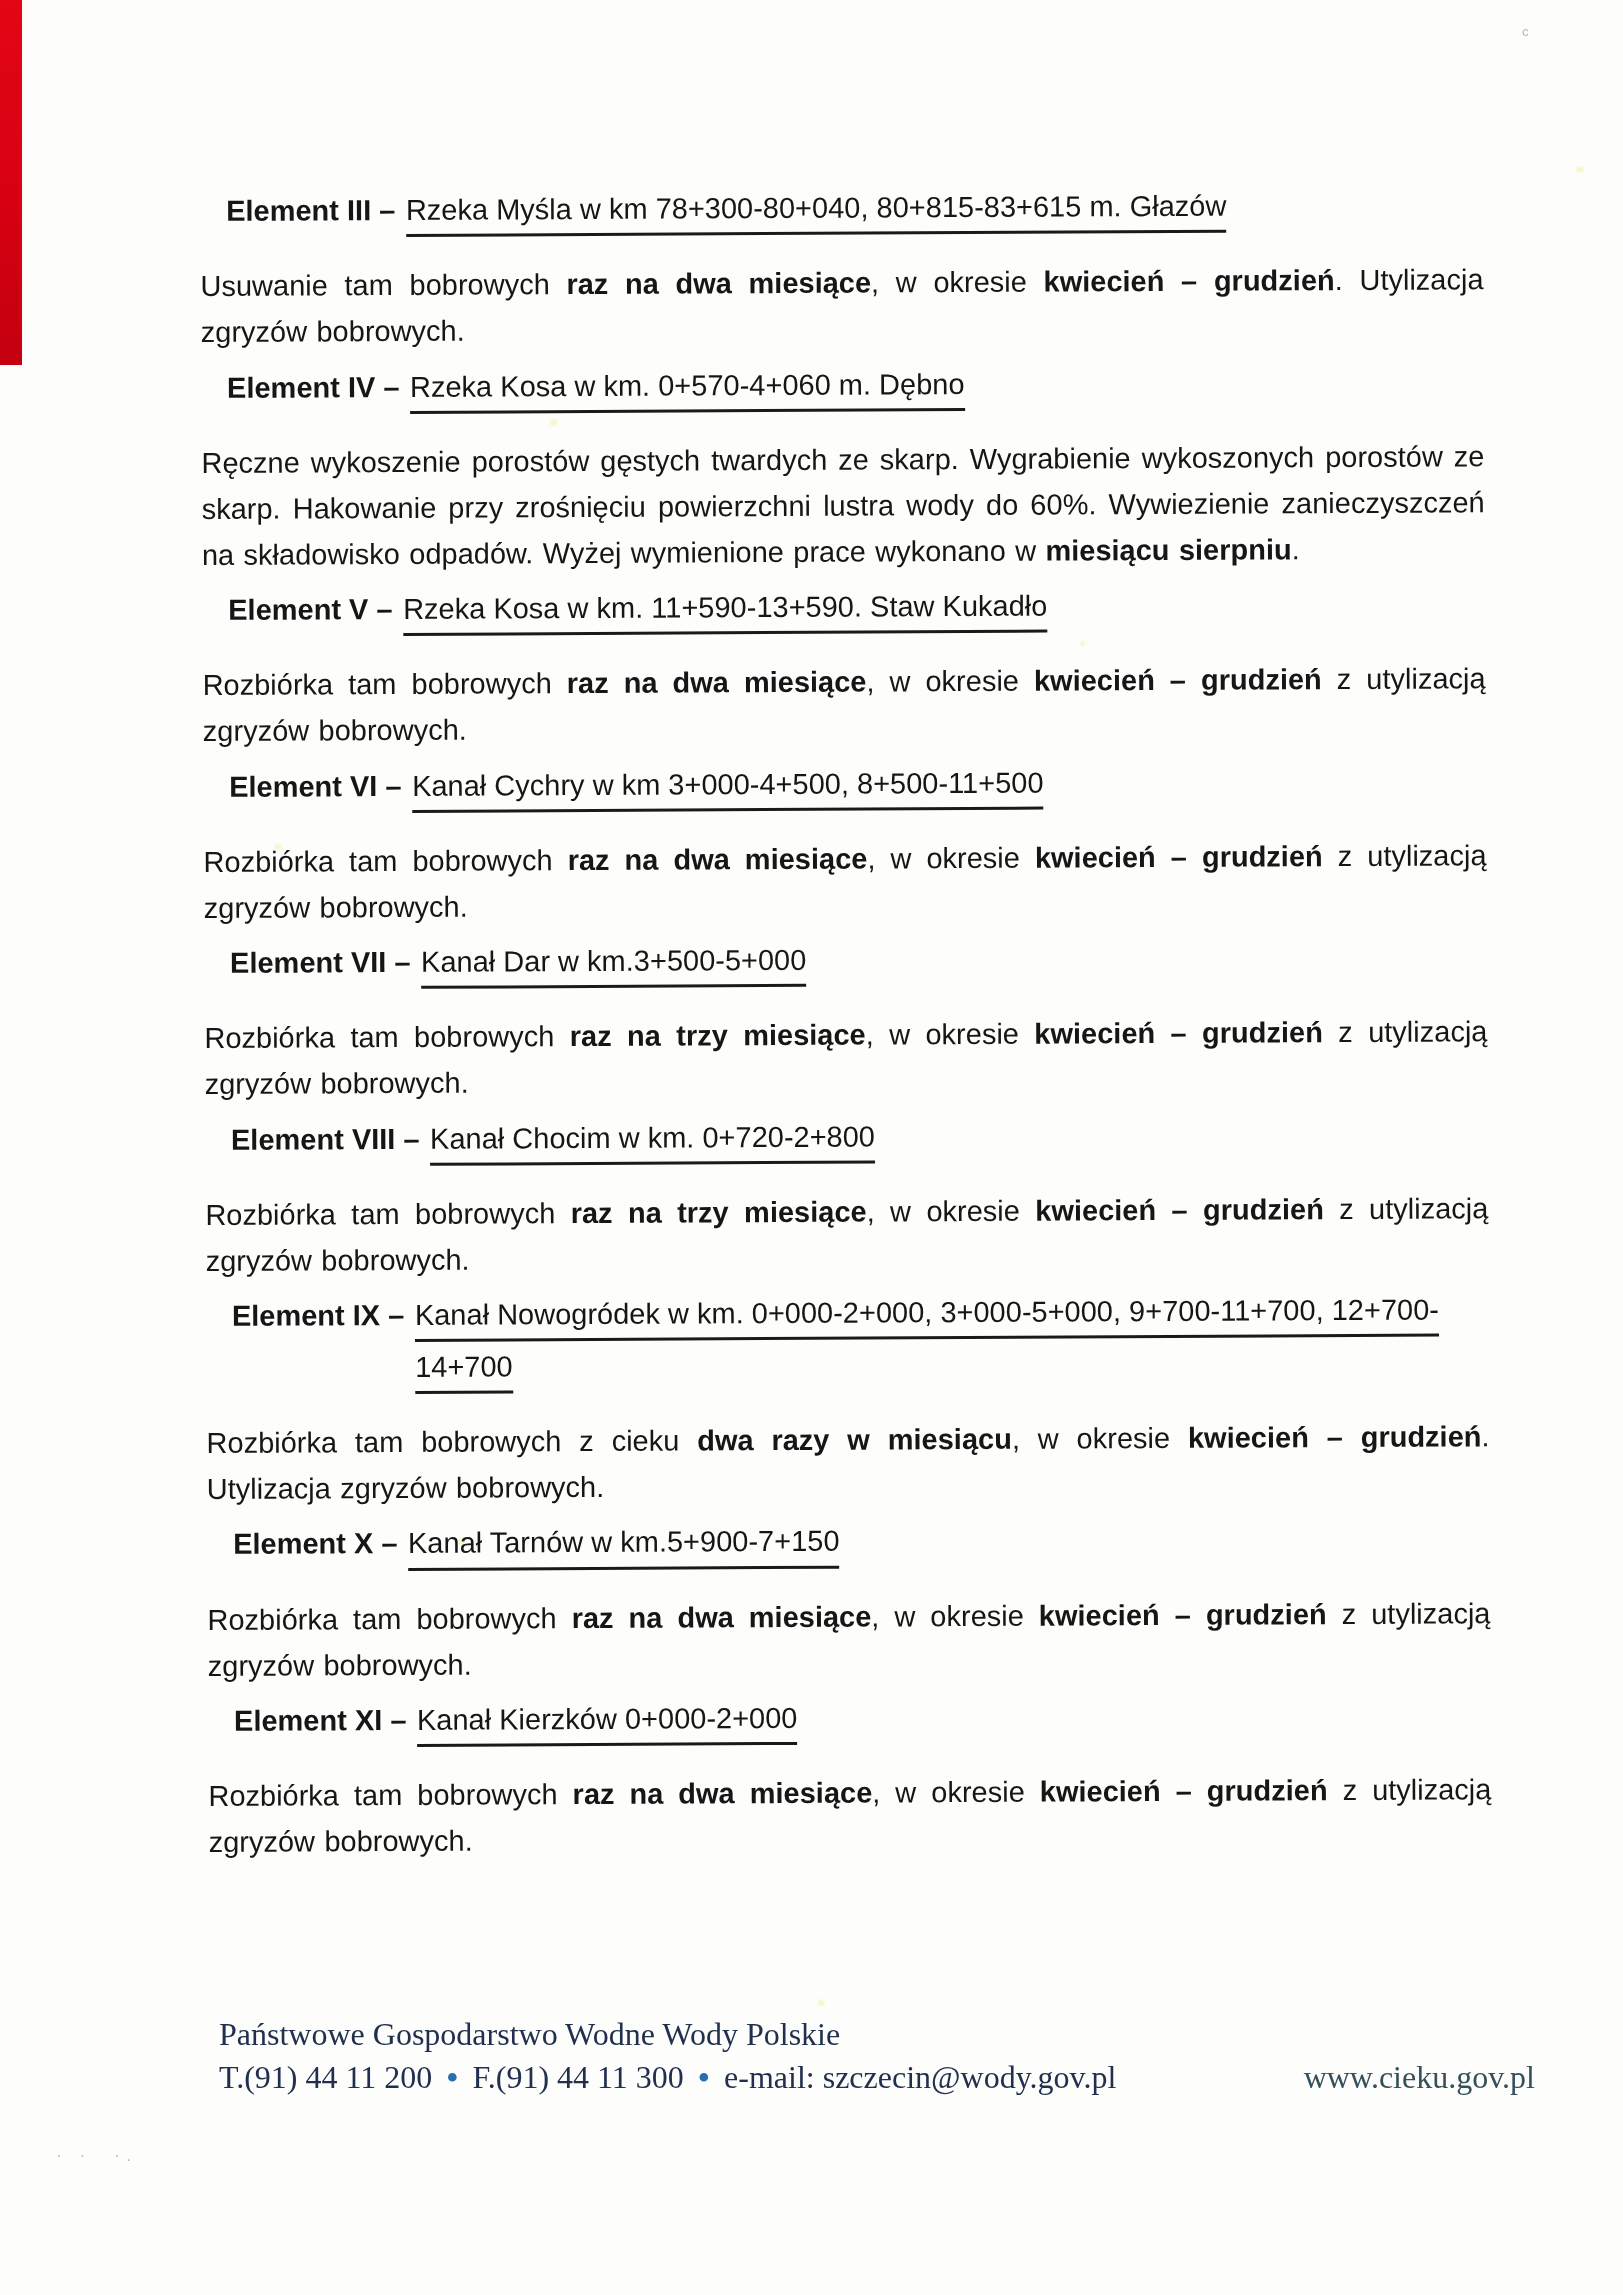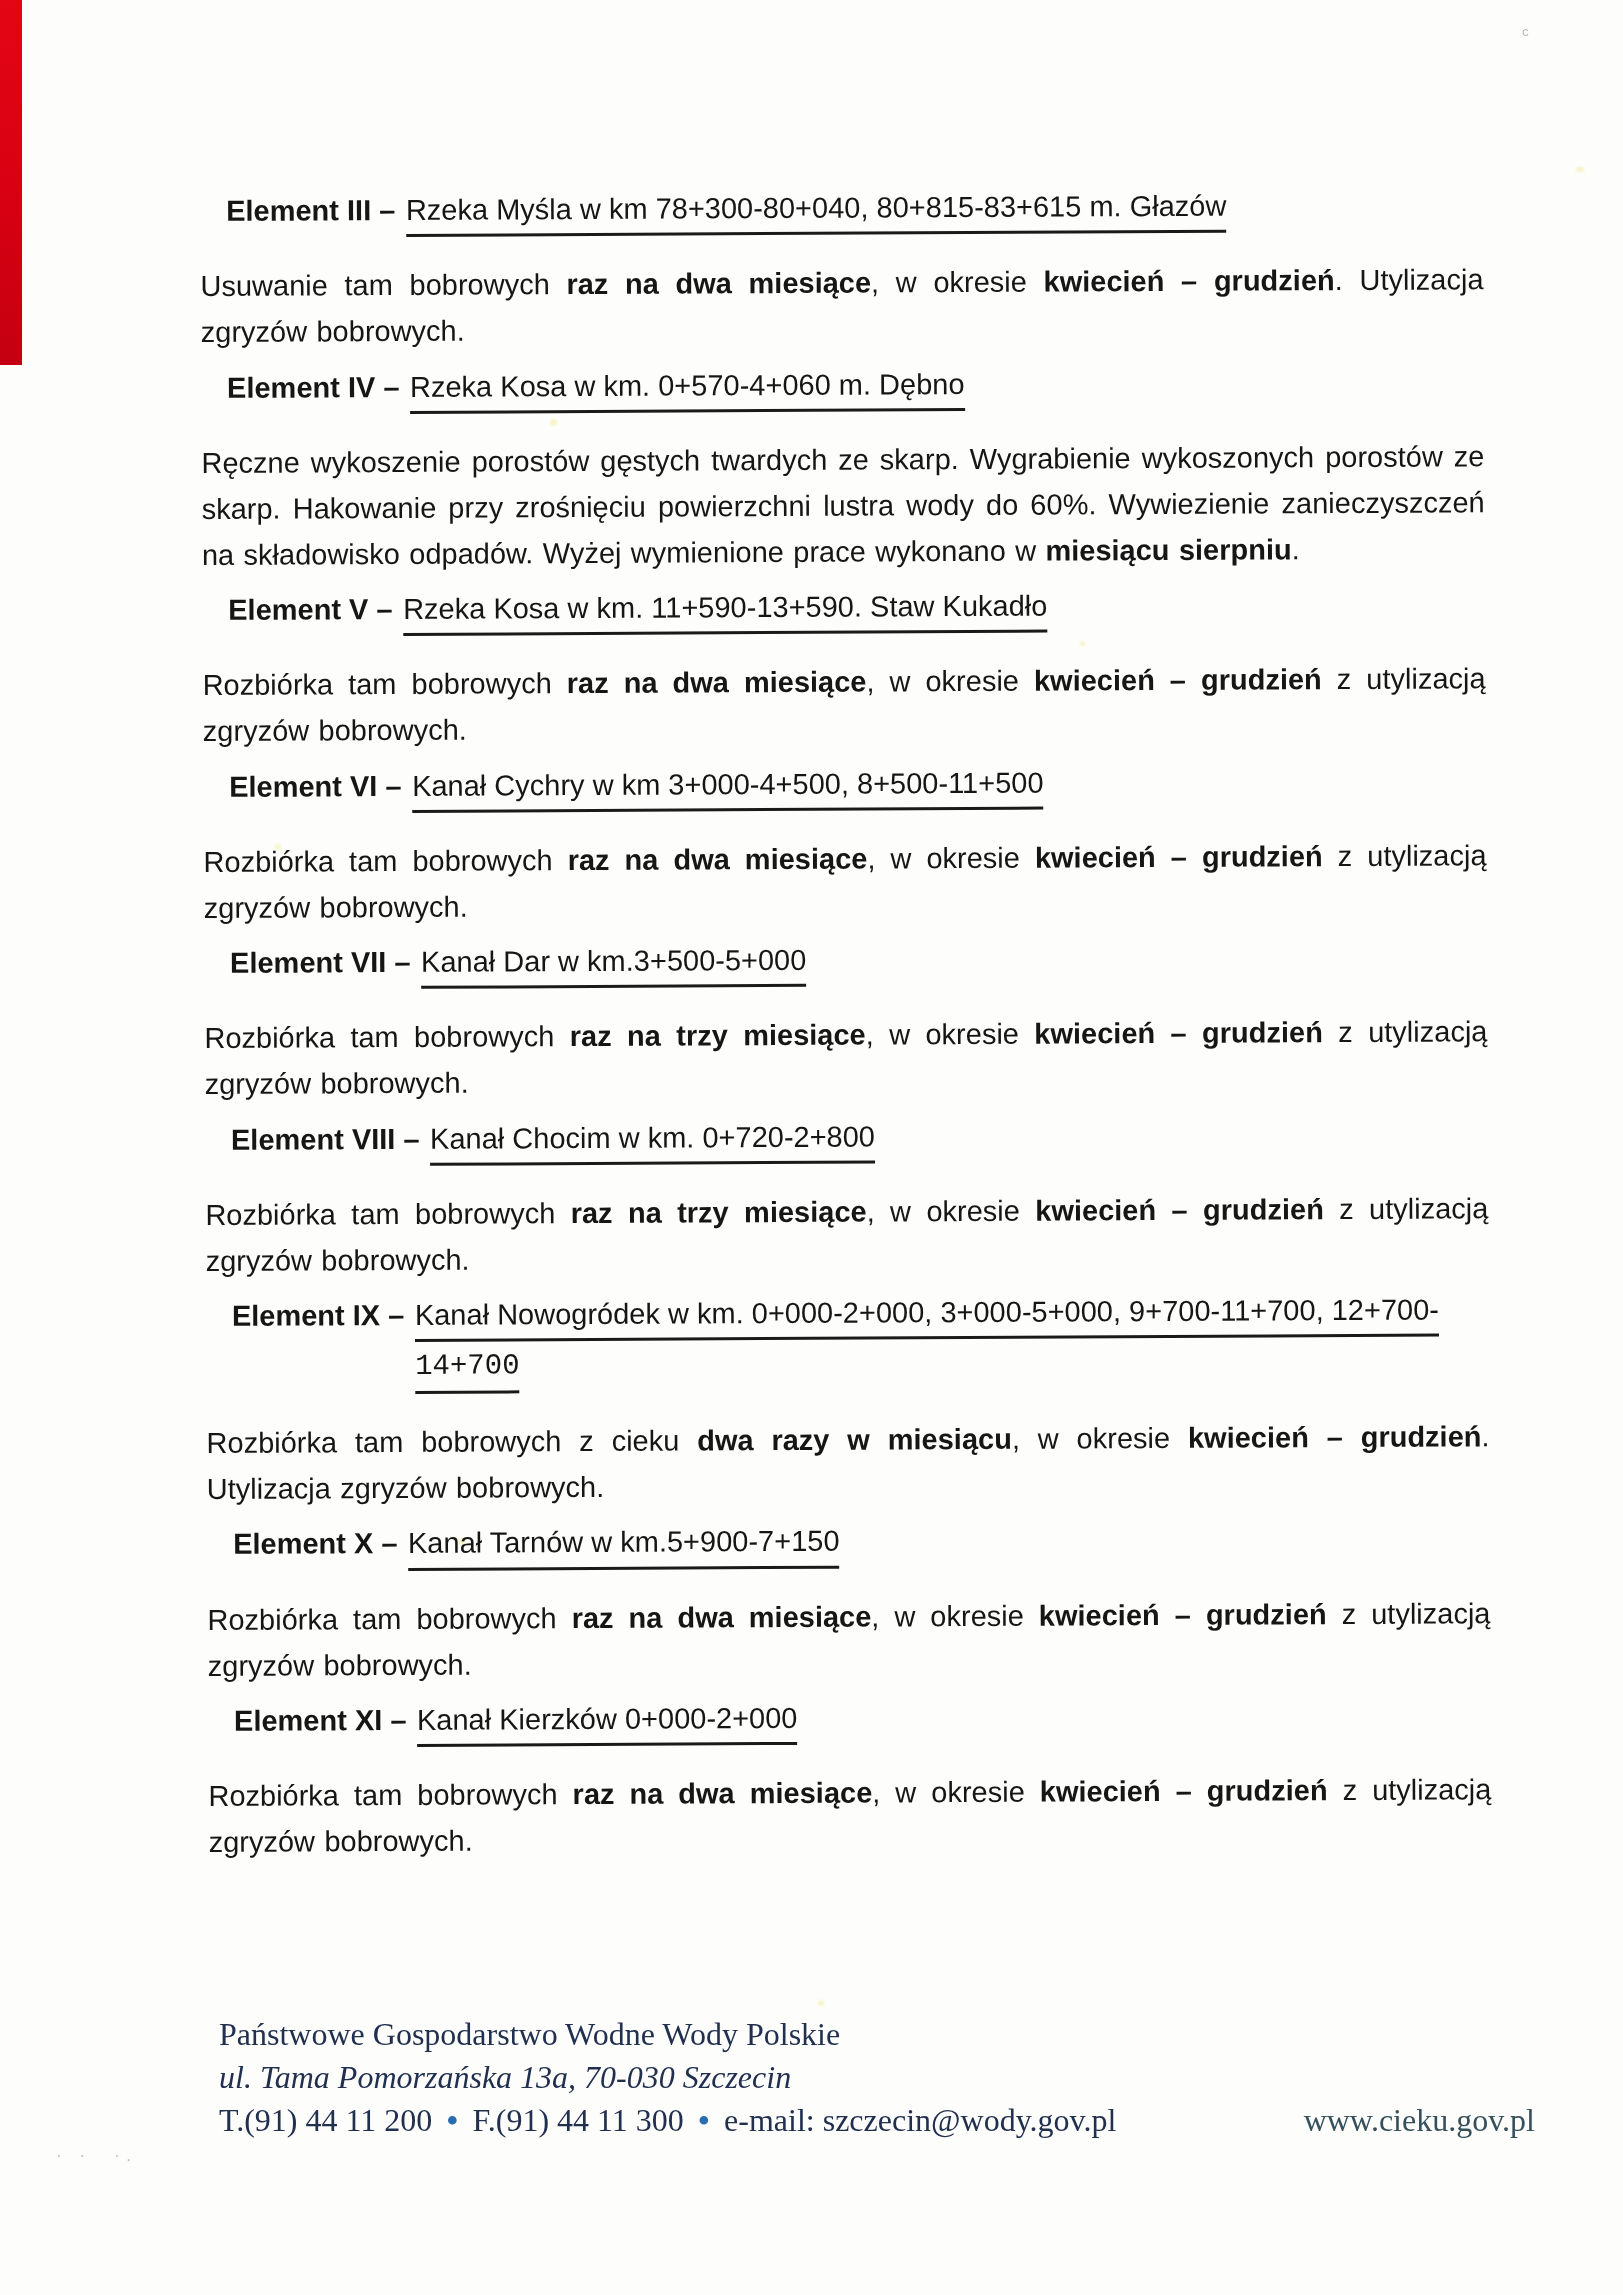--- a/index.html
+++ b/index.html
@@ -33,21 +33,21 @@
     margin:0 0 25px 26px;
     font-size:29px;font-weight:700;line-height:1.25;
   }
   .h-label{white-space:nowrap;margin-right:10.5px;}
   .h-title{font-weight:400;display:inline-block;}
   .h-title .u{
     display:inline-block;white-space:nowrap;
     border-bottom:3.9px solid #1a1a1a;
     padding-bottom:5.9px;
   }
-  .h-title .u.t2{display:table;margin-top:6.5px;font-family:Liberation Mono, monospace;}
+  .h-title .u.t2{display:table;margin-top:6.5px;}
   .h-title .u:empty{display:none;border:none;}
 
   .para{
     margin:0;
     font-size:29px;line-height:46px;
     text-align:justify;
     word-spacing:1.3px;
   }
   .para b{font-weight:700;}
 
@@ -175,21 +175,20 @@
           <span class="u t1">Kanał Kierzków 0+000-2+000</span>
           
         </span>
       </h2>
       <p class="para"><span>Rozbiórka tam bobrowych </span><b>raz na dwa miesiące</b><span>, w okresie </span><b>kwiecień – grudzień</b><span> z utylizacją zgryzów bobrowych.</span></p>
     </section>
   </main>
 
   <footer class="footer">
     <div>Państwowe Gospodarstwo Wodne Wody Polskie</div>
-    <div class="it">ul. Tama Pomorzańska 13a, 70-030 Szczecin</div>
     <div class="footer-row">
       <span class="contact">
         <span>T.(91) 44 11 200</span>
         <span class="dot">•</span>
         <span>F.(91) 44 11 300</span>
         <span class="dot">•</span>
         <span>e-mail: szczecin@wody.gov.pl</span>
       </span>
       <span class="website">www.cieku.gov.pl</span>
     </div>

